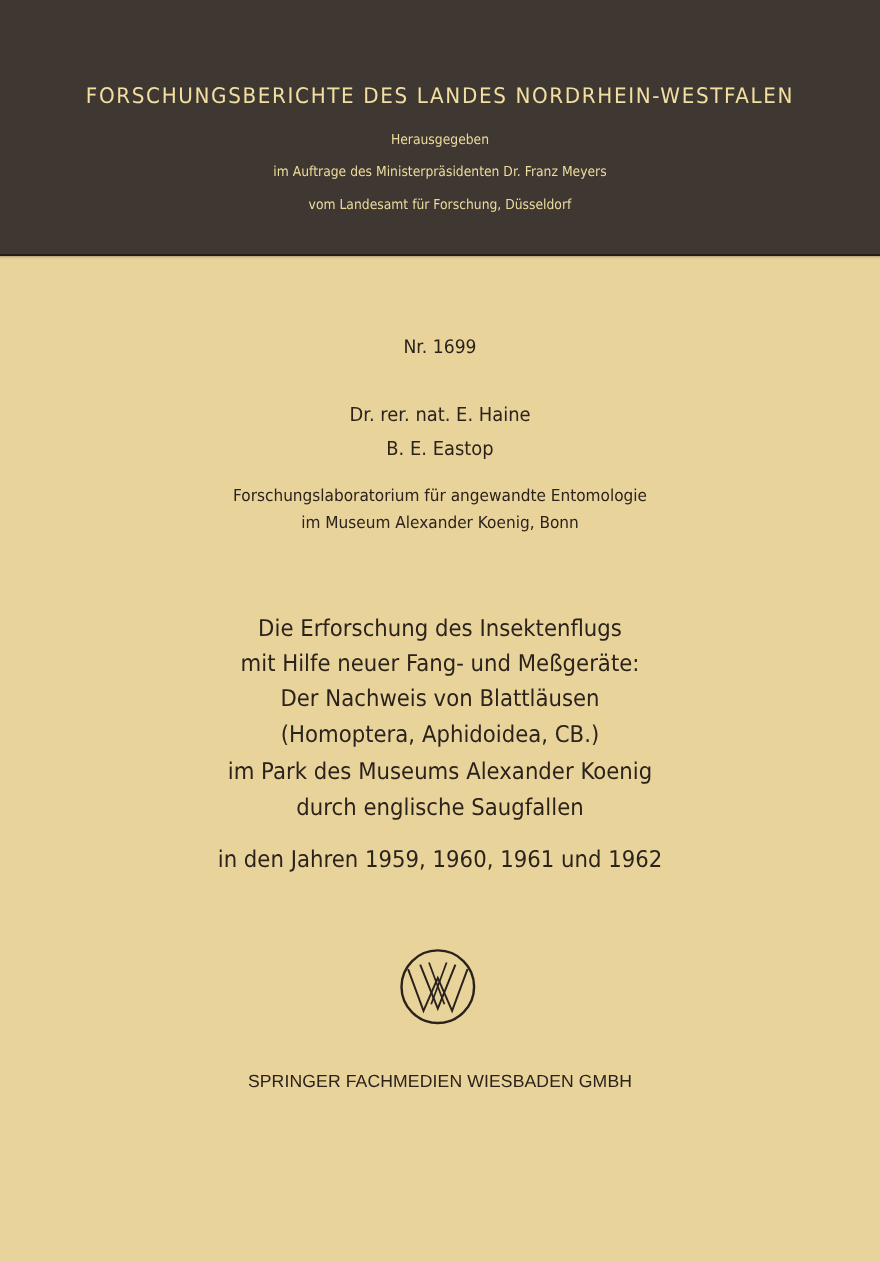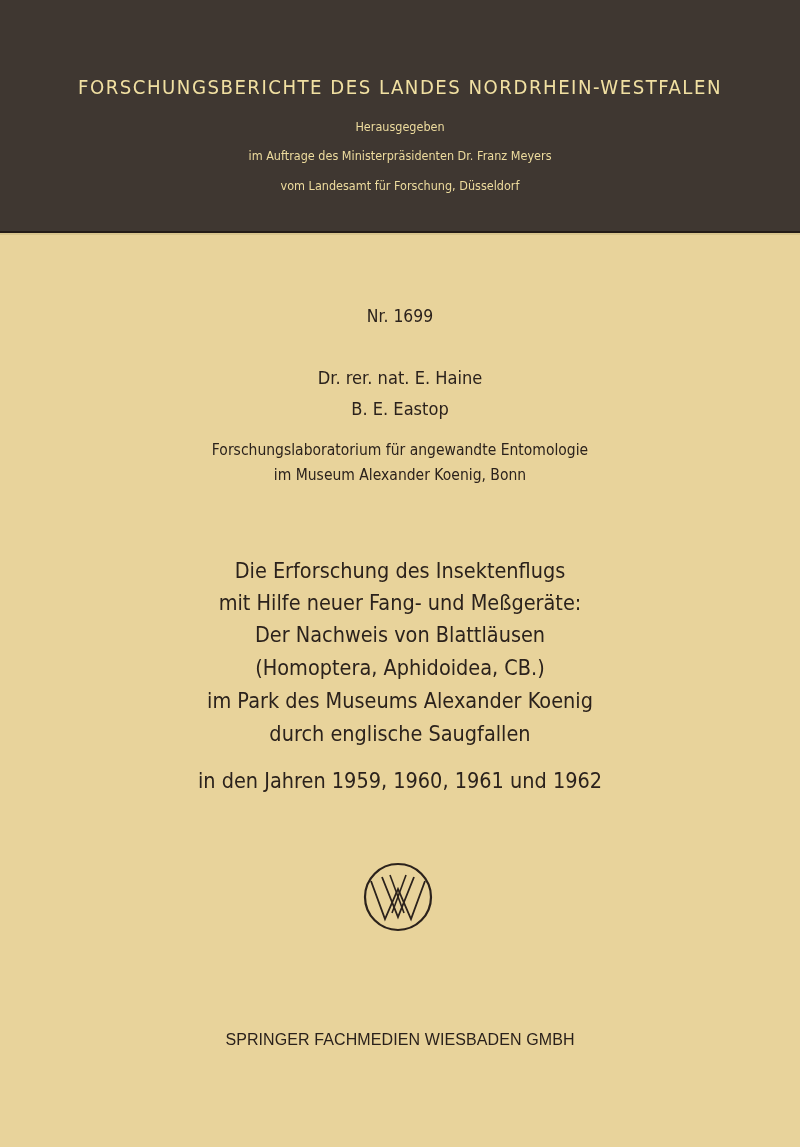--- a/index.html
+++ b/index.html
@@ -28,21 +28,21 @@
       transform: scaleX(0.93); transform-origin: center;
     }
     .header-sub {
       font-size: 12.5px; color: #eedc9e; transform: scaleX(0.9); transform-origin: center;
     }
     .number { top: 308px; font-size: 17px; transform: scaleX(0.92); }
     .author { font-size: 17.5px; transform: scaleX(0.93); }
     .affil { font-size: 15px; transform: scaleX(0.93); }
     .title-line { font-size: 21px; transform: scaleX(0.92); }
     .publisher {
-      top: 1032px; font-family: "Liberation Sans", sans-serif; font-size: 16px;
+      top: 976px; font-family: "Liberation Sans", sans-serif; font-size: 16px;
       color: #2a211b; letter-spacing: 0.1px;
     }
     .logo {
       position: absolute; left: 362px; top: 861px; width: 72px; height: 72px;
     }
   </style>
 </head>
 <body>
 
 <div class="header-band"></div>

